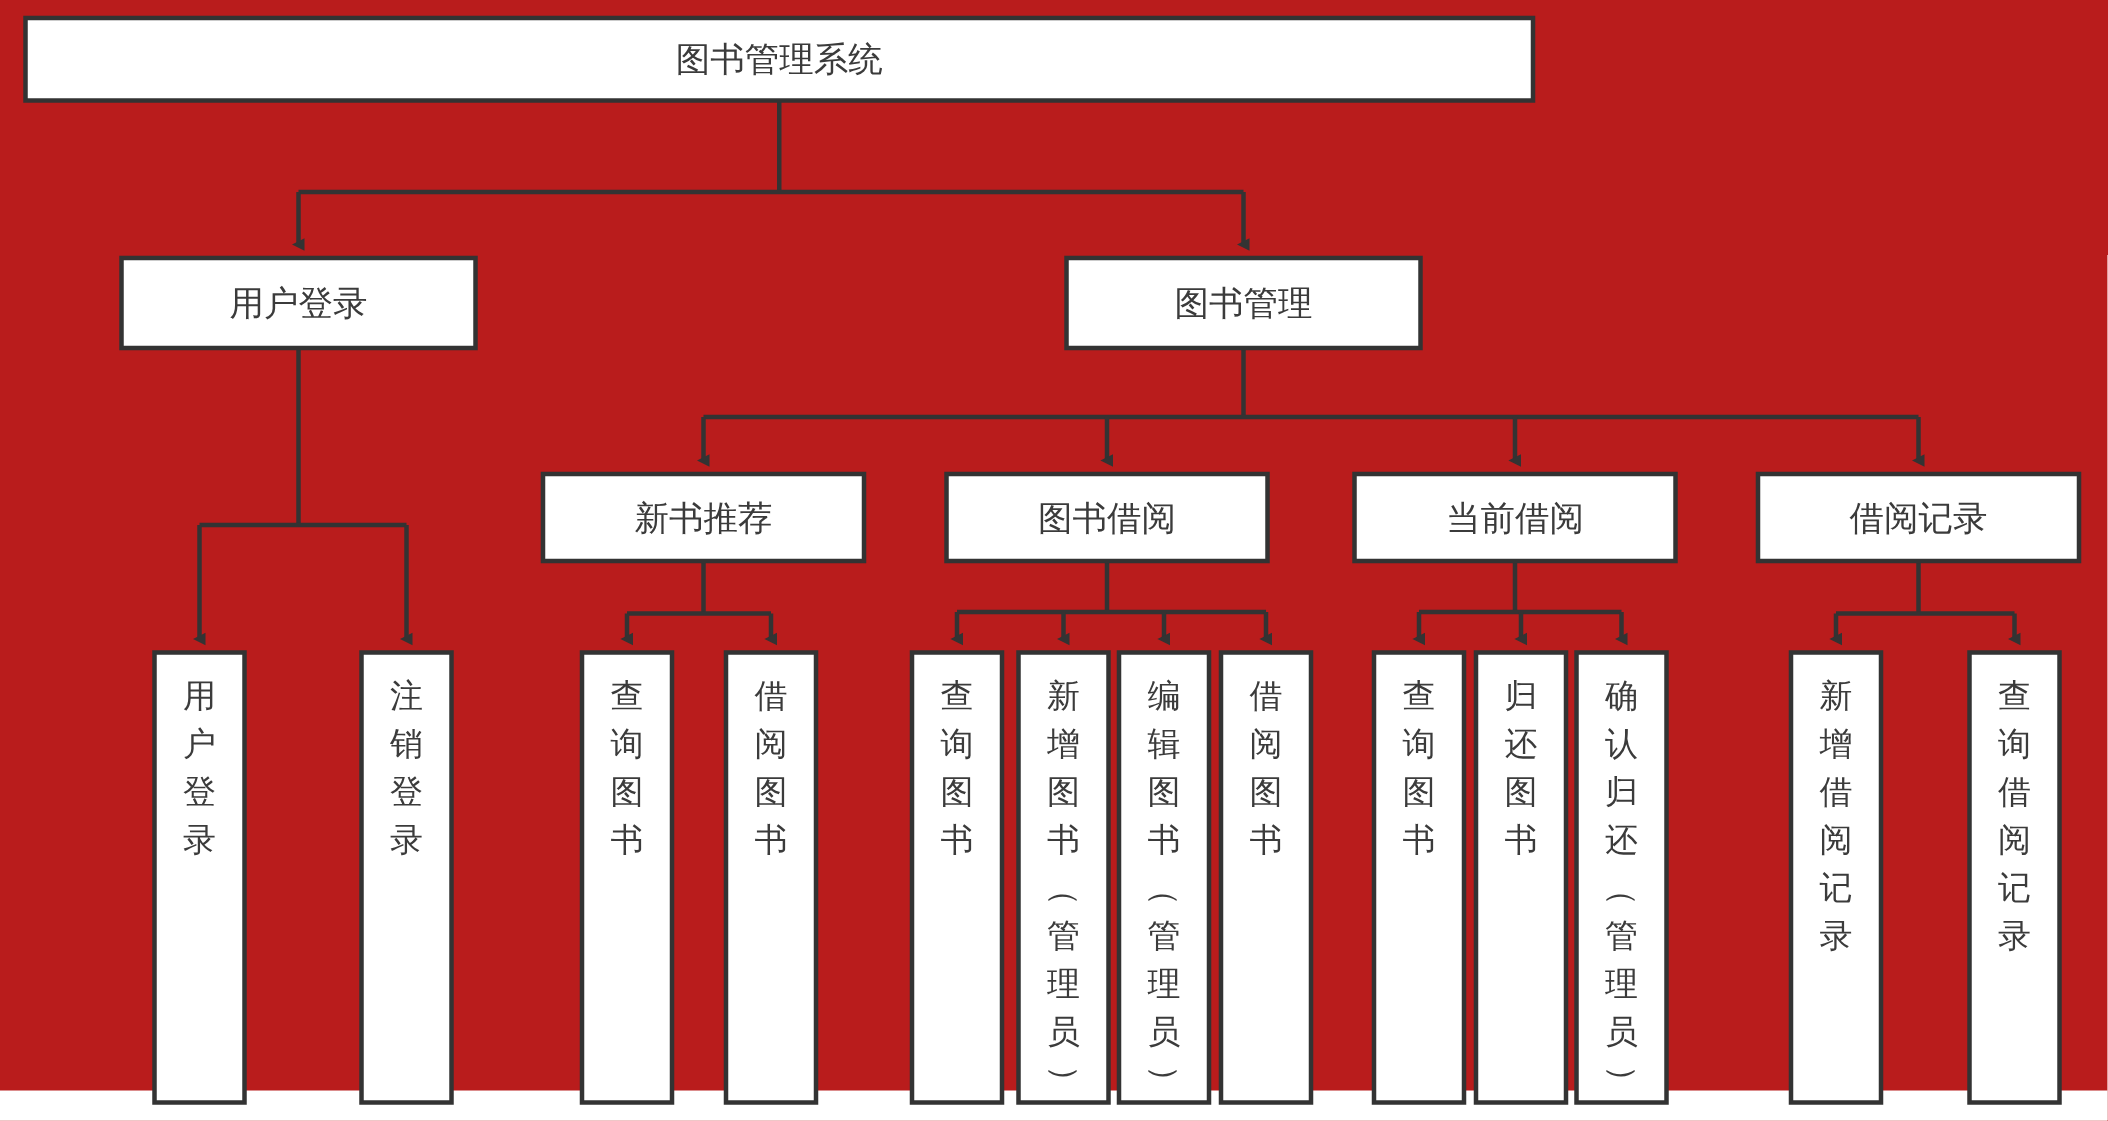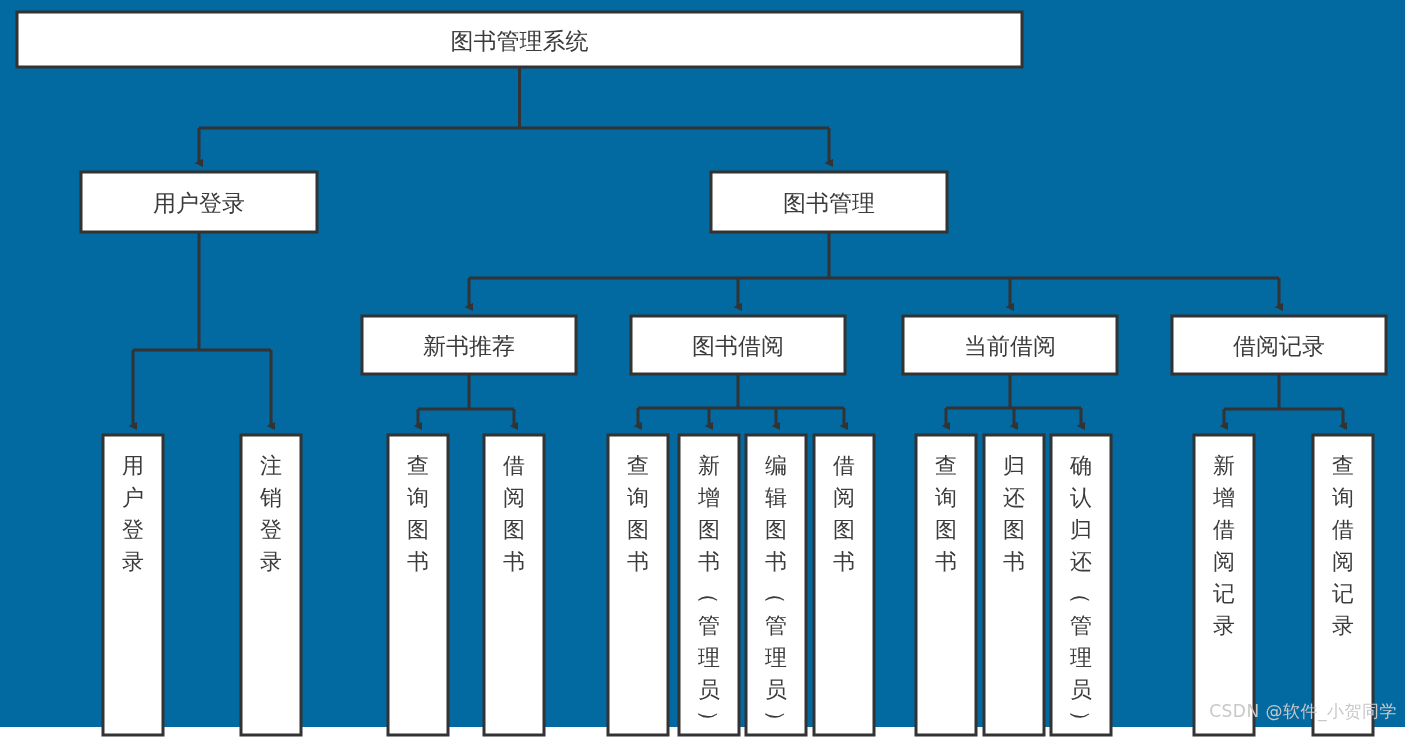--- a/index.html
+++ b/index.html
@@ -1,21 +1,21 @@
 <!DOCTYPE html>
 <html><head>
 <meta charset="utf-8">
 <style>
   html,body{margin:0;padding:0;background:#ffffff;}
   body{
     width:1405px;height:747px;
     font-family:"DejaVu Sans","Liberation Sans",sans-serif;
     overflow:hidden;
   }
-  #diagram-root{position:relative;width:1405px;height:727px;background:#0369a1;}
+  #diagram-root{position:relative;width:1405px;height:727px;background:#b91c1c;}
   svg#tree{position:absolute;top:0;left:0;width:1405px;height:747px;display:block;}
   .node-rect{fill:#ffffff;stroke:#333333;stroke-width:3;}
   .edge{stroke:#333333;stroke-width:3;fill:none;stroke-linecap:butt;}
   .node-label{
     fill:#3b3b3b;
     font-family:"DejaVu Sans","Liberation Sans",sans-serif;
     text-anchor:middle;
     dominant-baseline:central;
   }
   .h-label{font-size:23px;}
@@ -206,14 +206,13 @@
           <rect x="1313" y="435" width="60" height="300" class="node-rect"></rect>
           <text x="1343" y="465" class="node-label v-label">查</text>
           <text x="1343" y="497" class="node-label v-label">询</text>
           <text x="1343" y="529" class="node-label v-label">借</text>
           <text x="1343" y="561" class="node-label v-label">阅</text>
           <text x="1343" y="593" class="node-label v-label">记</text>
           <text x="1343" y="625" class="node-label v-label">录</text>
         </g>
       </g>
   </svg>
-  <div class="watermark">CSDN @软件_小贺同学</div>
 </div>
 
 </body></html>

